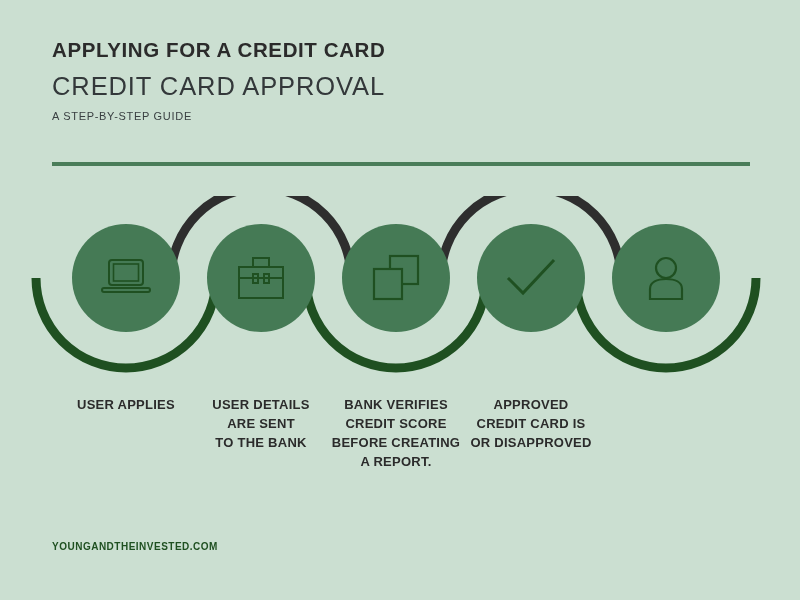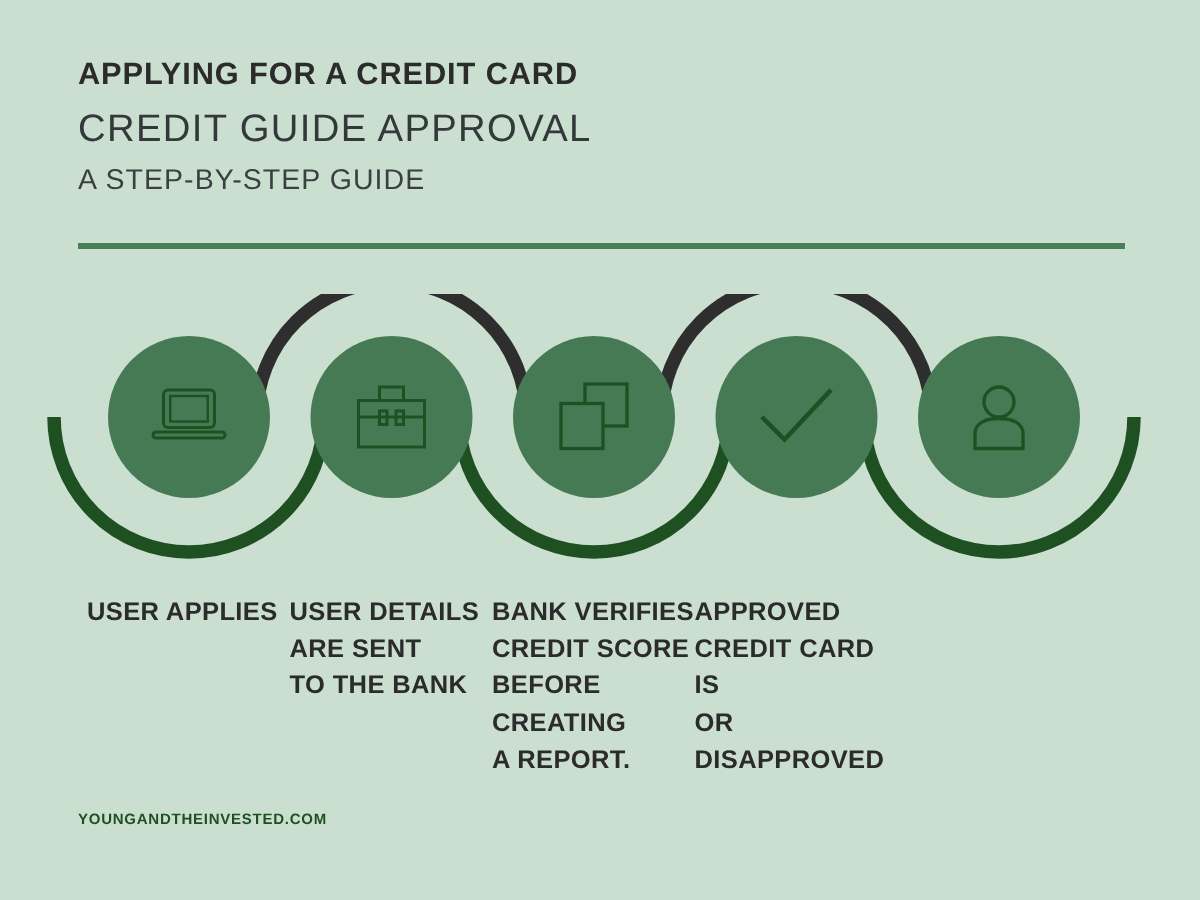--- a/index.html
+++ b/index.html
@@ -40,21 +40,21 @@
   .title {
     font-size: 25.5px;
     font-weight: 400;
     letter-spacing: 0.9px;
     color: #33383a;
     line-height: 1.15;
     margin: 0 0 9px 0;
     white-space: nowrap;
   }
   .subtitle {
-    font-size: 19px;
+    font-size: 11px;
     font-weight: 400;
     letter-spacing: 0.7px;
     color: #3a4042;
     line-height: 1.15;
     margin: 0;
     white-space: nowrap;
   }
   .divider {
     position: absolute;
     left: 52px;
@@ -102,21 +102,22 @@
   
   .captions {
     position: absolute;
     left: 0;
     top: 396px;
     width: 800px;
     display: flex;
   }
   .caption {
     width: 136px;
-    font-size: 17px;
+    text-align: center;
+    font-size: 13px;
     font-weight: bold;
     letter-spacing: 0.25px;
     line-height: 1.45;
     color: #2b2b2b;
     text-transform: uppercase;
   }
   .caption.p1 { margin-left: 58px; }
   .caption.p2 { margin-left: -1px; }
   .caption.p3 { margin-left: -1px; }
   .caption.p4 { margin-left: -1px; }
@@ -134,21 +135,21 @@
     color: #1f5021;
   }
 </style>
 </head>
 <body>
 
 <div class="infographic">
 
   <div class="header">
     <div class="kicker">APPLYING FOR A CREDIT CARD</div>
-    <div class="title">CREDIT GUIDE APPROVAL</div>
+    <div class="title">CREDIT CARD APPROVAL</div>
     <div class="subtitle">A STEP-BY-STEP GUIDE</div>
   </div>
   <div class="divider"></div>
 
   <div class="steps-wrap">
 
     <svg class="arcs-svg" viewBox="0 0 800 190">
 
       <path d="M 36 82 A 90 90 0 0 0 216 82" fill="none" stroke="#1f5021" stroke-width="9" stroke-linecap="butt"></path>
 

